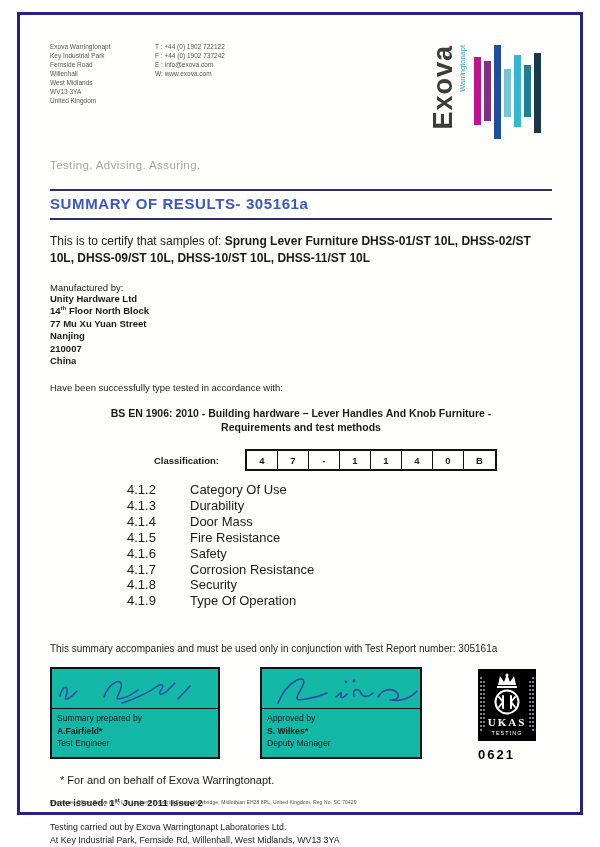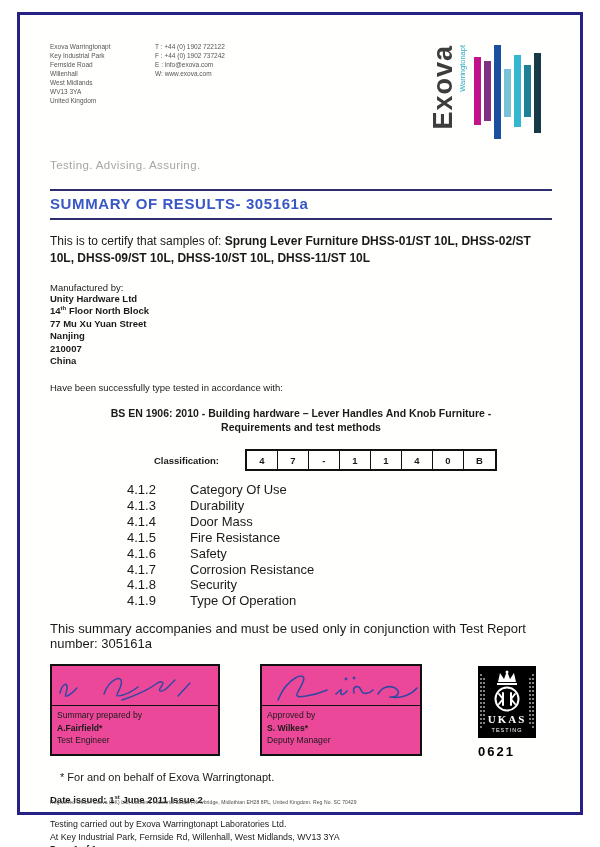--- a/index.html
+++ b/index.html
@@ -43,25 +43,25 @@
   .class-table { display:flex; border:2px solid #111; margin-left:26px; }
   .class-cell { width:31px; height:18px; border-right:1px solid #111; display:flex; align-items:center; justify-content:center; font-size:9.5px; font-weight:700; }
   .class-cell:last-child { border-right:none; }
 
   .tests-intro { margin-top:17px; font-size:9.5px; }
   .tests-list { margin-top:11px; }
   .test-row { display:flex; font-size:13px; line-height:1.22;gap:16px; }
   .test-code { margin-left:77px; width:33px; }
   .test-label { margin-left:14px; }
 
-  .accompanies { margin-top:12px; font-size:13px; }
+  .accompanies { margin-top:34px; font-size:10px; }
 
   
   .sig-row { margin-top:13px; display:flex; align-items:flex-start; }
-  .sig-box { border:2px solid #111; width:170px; height:92px; background:#ec4899; }
+  .sig-box { border:2px solid #111; width:170px; height:92px; background:#14b8a6; }
   .sig-box.right { width:162px; margin-left:40px; }
   .sig-area { height:40px; border-bottom:1px solid #111; position:relative; overflow:hidden; }
   .sig-area svg { position:absolute; left:0; top:0; }
   .sig-labels { padding:3px 5px; font-size:8.6px; line-height:1.45; }
   .sig-name { font-weight:700; }
 
   .ukas-wrap { margin-left:auto; margin-right:14px; width:60px; text-align:left; margin-top:2px; }
   .ukas-number { font-size:13px; font-weight:700; letter-spacing:2px; color:#000; margin-top:2px; }
 
   .footnote { margin-top:12px; margin-left:10px; font-size:11px; }

